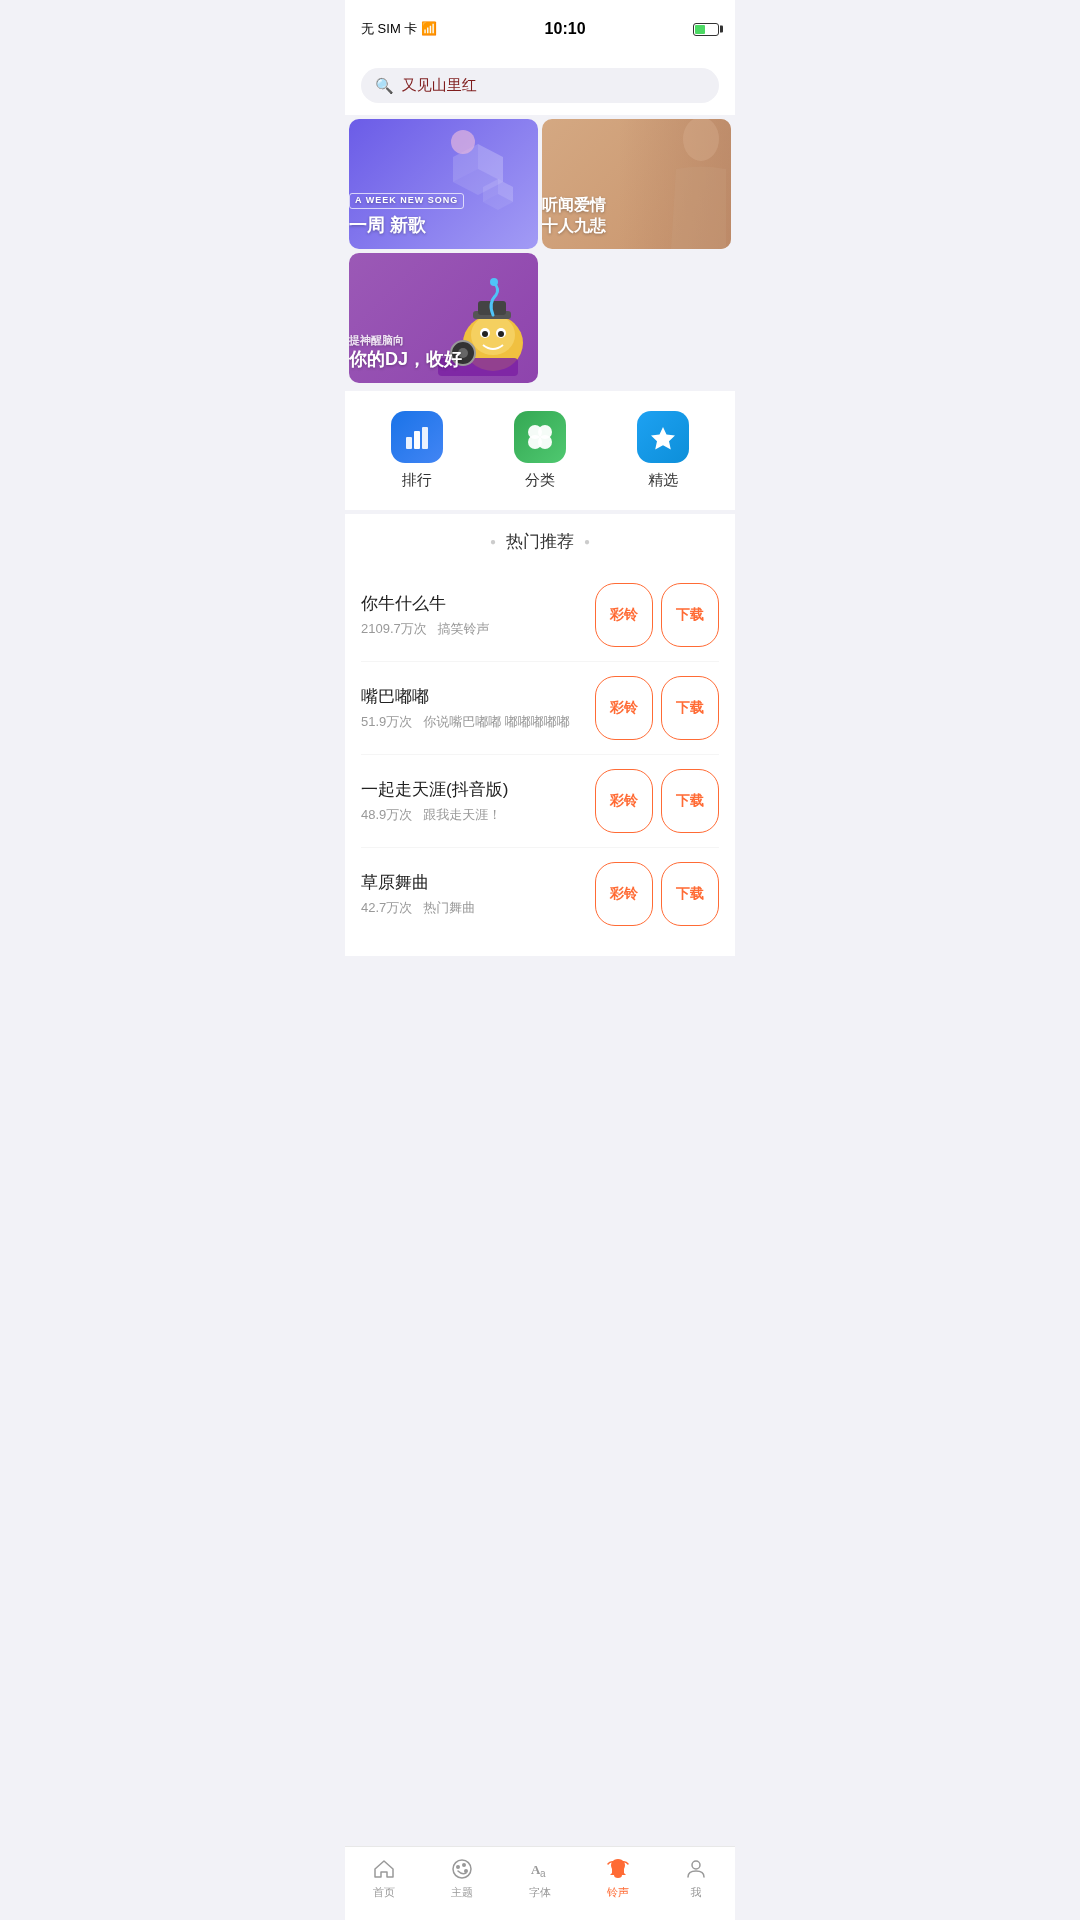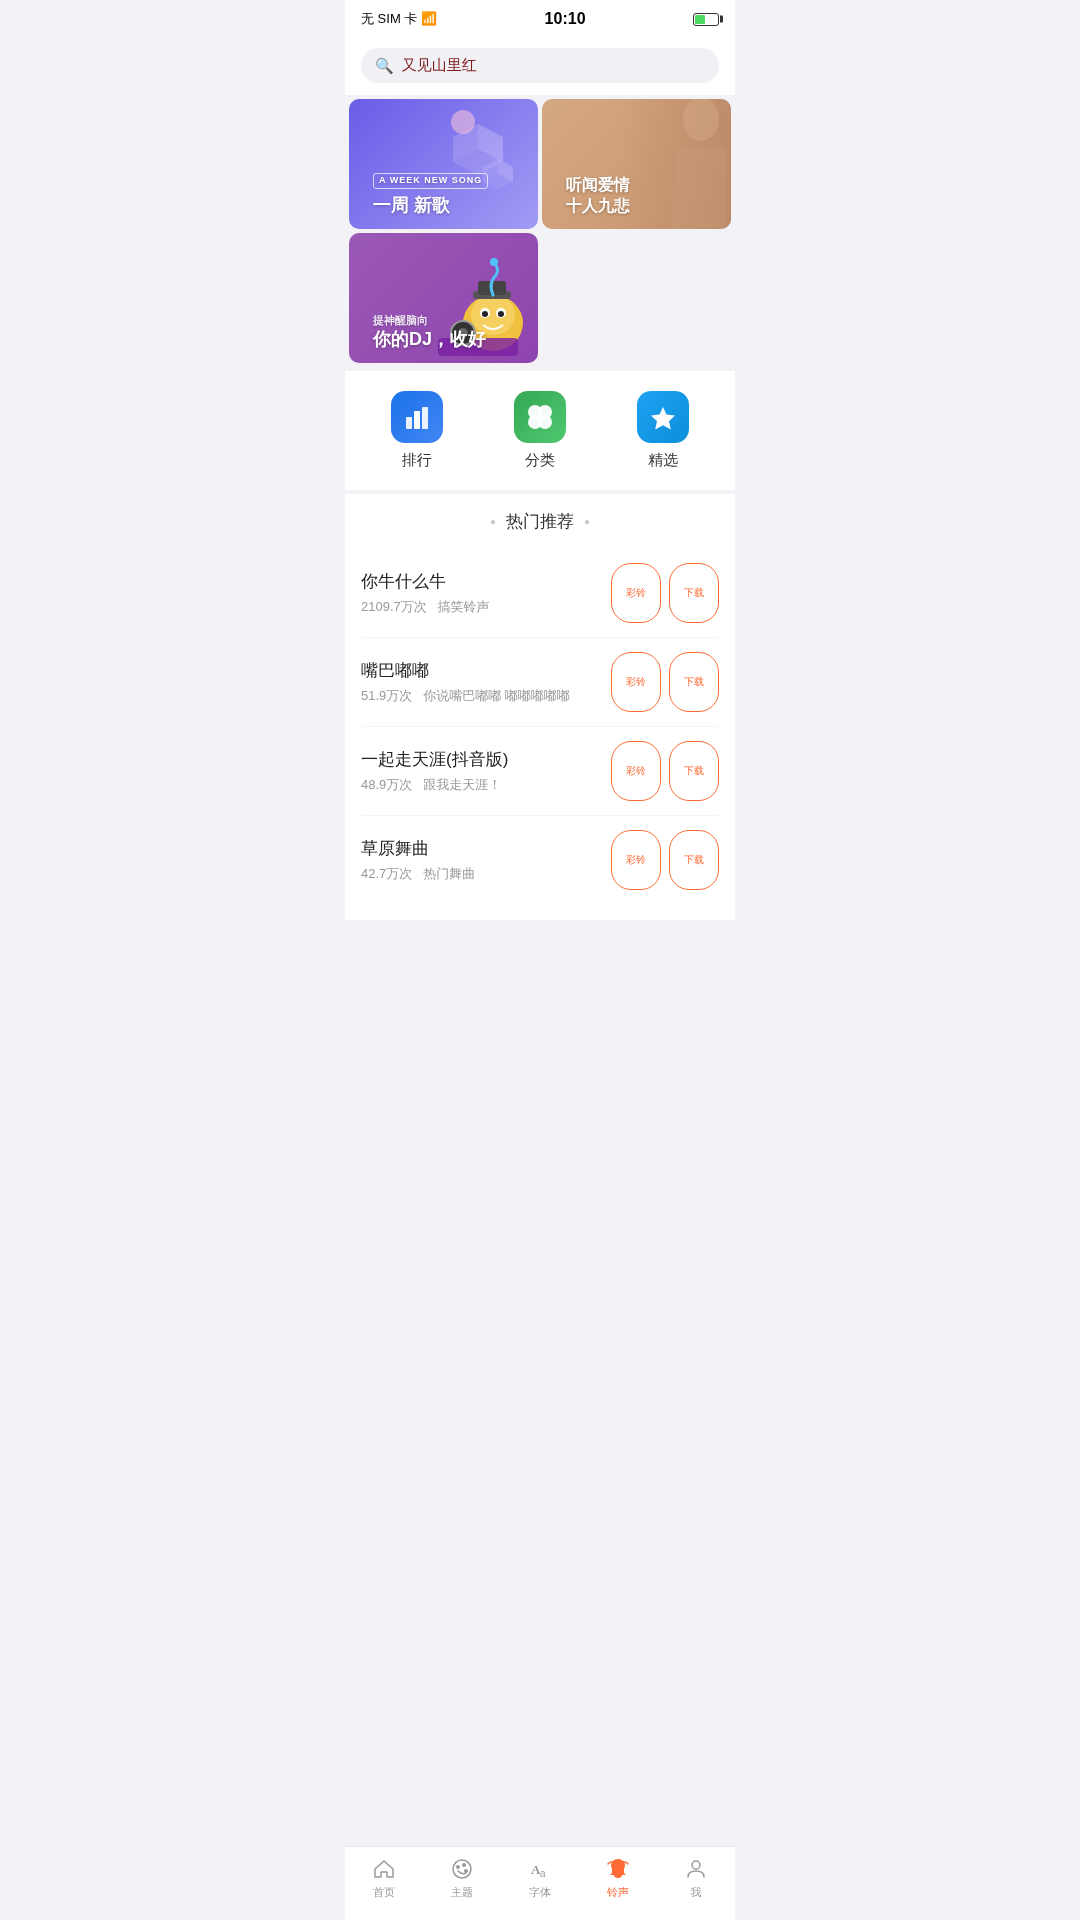--- a/index.html
+++ b/index.html
@@ -12,21 +12,21 @@
       min-height: 100vh;
       overflow-x: hidden;
     }
 
     
     .status-bar {
       background: #fff;
       display: flex;
       justify-content: space-between;
       align-items: center;
-      padding: 10px 16px;
+      padding: 20px 16px;
       font-size: 13px;
       font-weight: 500;
     }
     .status-left { font-size: 13px; color: #000; }
     .status-center { font-size: 16px; font-weight: 600; color: #000; }
     .status-right { display: flex; align-items: center; gap: 4px; }
     .battery {
       width: 26px;
       height: 13px;
       border: 1.5px solid #333;
@@ -93,21 +93,21 @@
     }
     .banner-3 {
       background: linear-gradient(135deg, #9b59b6, #8e44ad);
     }
     .banner-4 {
       background: #1a1a2e;
     }
     .banner-text {
       position: absolute;
       bottom: 12px;
-      left: 24px;
+      left: 0;
       color: #fff;
       font-size: 18px;
       font-weight: 700;
       line-height: 1.3;
       text-shadow: 0 1px 3px rgba(0,0,0,0.3);
     }
     .banner-1 .banner-text-tag {
       font-size: 9px;
       border: 1px solid rgba(255,255,255,0.7);
       padding: 1px 5px;
@@ -172,24 +172,24 @@
     }
     .song-item:last-child { border-bottom: none; }
     .song-info { flex: 1; }
     .song-title { font-size: 17px; color: #222; font-weight: 500; margin-bottom: 5px; }
     .song-meta { font-size: 13px; color: #999; }
     .song-actions { display: flex; gap: 8px; }
     .btn-ringtone, .btn-download {
       border: 1.5px solid #ff6b35;
       border-radius: 20px;
       padding: 22px 14px;
-      font-size: 10px;
+      font-size: 14px;
       background: transparent;
       cursor: pointer;
-      font-weight: 400;
+      font-weight: 700;
     }
     .btn-ringtone { color: #ff6b35; }
     .btn-download { color: #ff6b35; }
 
     
     .bottom-nav {
       position: fixed;
       bottom: 0;
       left: 50%;
       transform: translateX(-50%);

